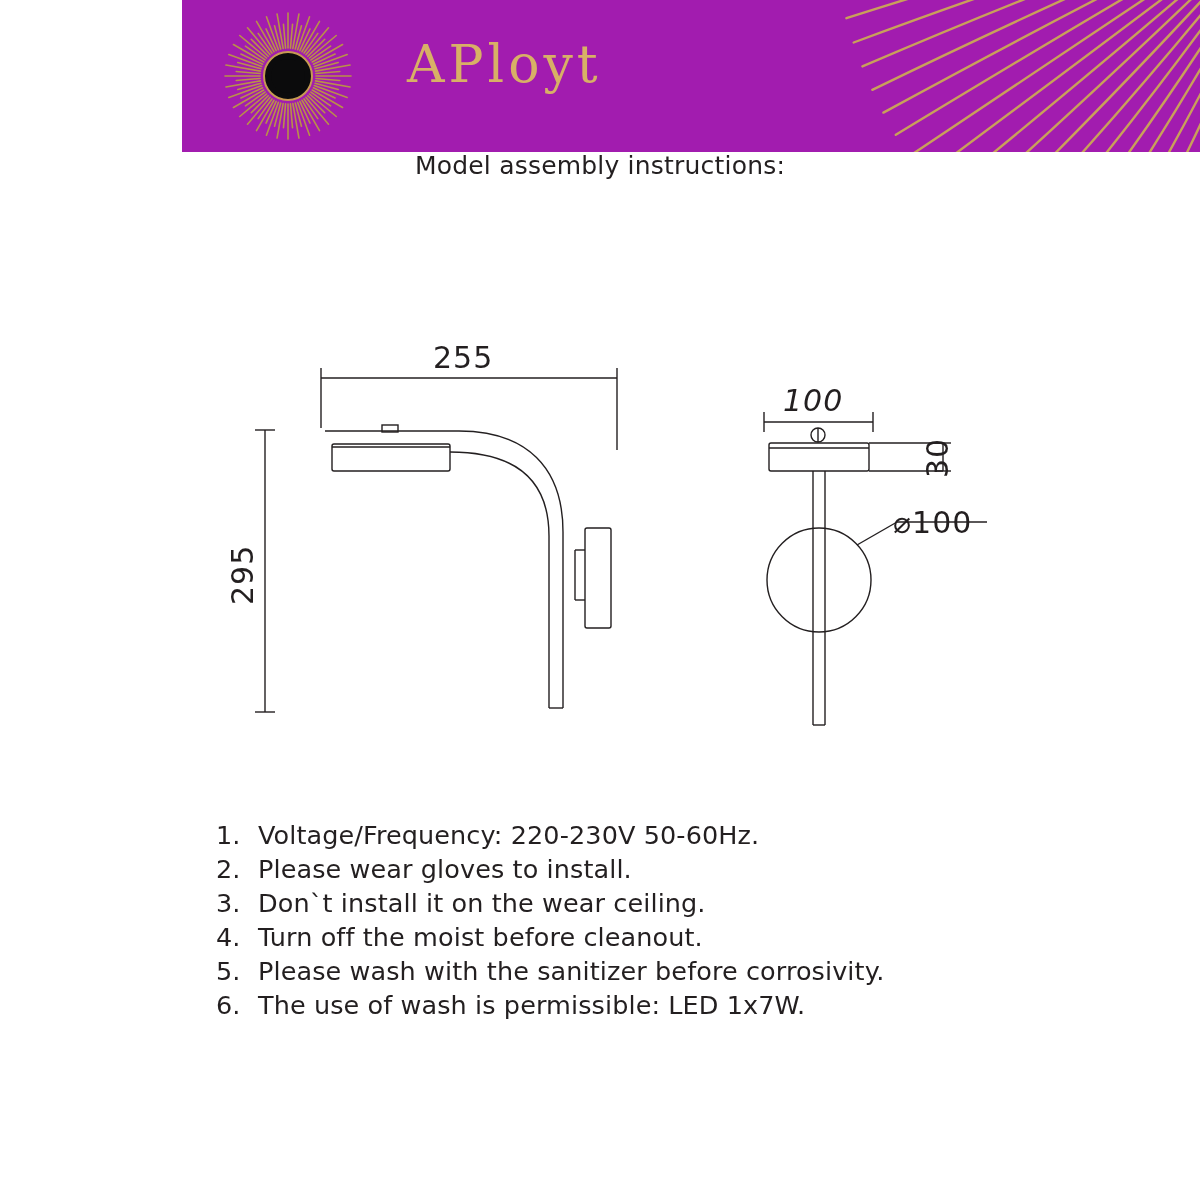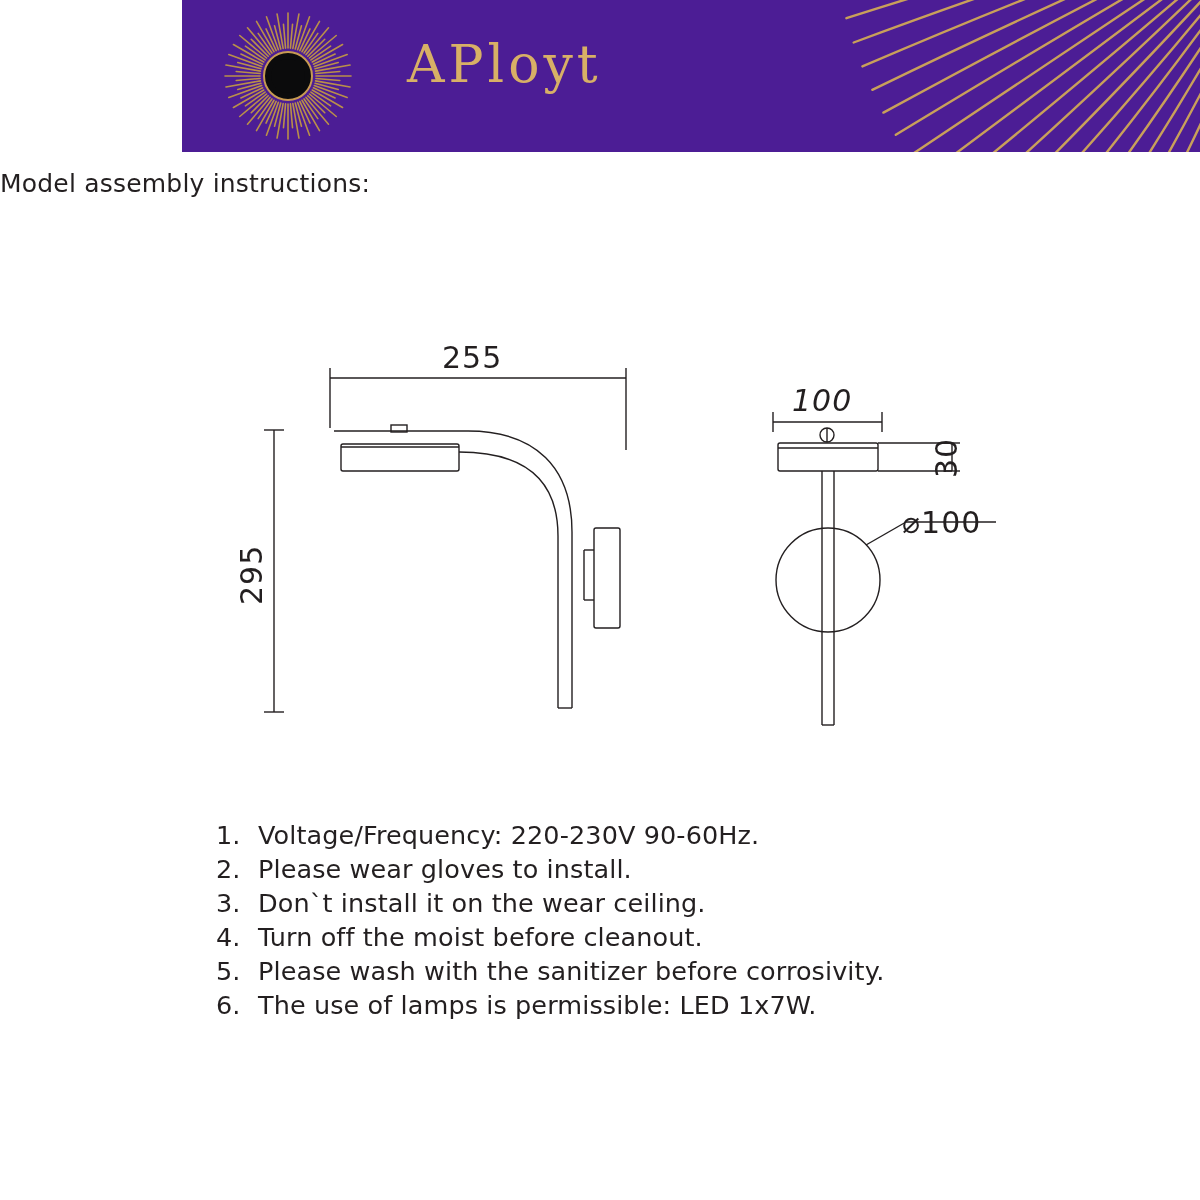--- a/index.html
+++ b/index.html
@@ -20,21 +20,21 @@
     inset: 0;
   }
 
   
   .banner {
     position: absolute;
     left: 182px;
     top: 0;
     width: 1018px;
     height: 152px;
-    background: #4c1d95;
+    background: #a21caf;
     overflow: hidden;
   }
   .banner-logo-text {
     position: absolute;
     left: 225px;
     top: 34px;
     font-family: "DejaVu Serif", serif;
     font-size: 52px;
     letter-spacing: 4px;
     color: #d8b066;
@@ -52,34 +52,35 @@
     right: -60px;
     top: -130px;
     width: 430px;
     height: 330px;
   }
 
   
   .title-block {
     position: absolute;
     left: 0;
-    top: 166px;
+    top: 148px;
     width: 1200px;
+    text-align: center;
   }
   .title-line {
     font-size: 25px;
     color: #231f20;
     line-height: 36px;
     letter-spacing: 0.2px;
   }
 
   
   .drawing {
     position: absolute;
-    left: 16px;
+    left: 7px;
     top: 300px;
     width: 1132px;
     height: 500px;
   }
   .dim-text {
     position: absolute;
     font-size: 30px;
     color: #231f20;
     letter-spacing: 1px;
     white-space: nowrap;
@@ -309,37 +310,37 @@
     <div class="dim-text" style="left:776px; top:83px;font-style:italic;">100</div>
 
     <div class="dim-text vert30" style="left:913px; top:178px;">30</div>
 
     <div class="dim-text" style="left:886px; top:205px;">⌀100</div>
   </div>
 
   <div class="instructions">
     <div class="ins-row">
       <span class="ins-num">1.</span>
-      <span class="ins-text">Voltage/Frequency: 220-230V 90-60Hz.</span>
+      <span class="ins-text">Voltage/Frequency: 220-230V 50-60Hz.</span>
     </div>
     <div class="ins-row">
       <span class="ins-num">2.</span>
       <span class="ins-text">Please wear gloves to install.</span>
     </div>
     <div class="ins-row">
       <span class="ins-num">3.</span>
       <span class="ins-text">Don`t install it on the wear ceiling.</span>
     </div>
     <div class="ins-row">
       <span class="ins-num">4.</span>
       <span class="ins-text">Turn off the moist before cleanout.</span>
     </div>
     <div class="ins-row">
       <span class="ins-num">5.</span>
       <span class="ins-text">Please wash with the sanitizer before corrosivity.</span>
     </div>
     <div class="ins-row">
       <span class="ins-num">6.</span>
-      <span class="ins-text">The use of lamps is permissible: LED 1x7W.</span>
+      <span class="ins-text">The use of wash is permissible: LED 1x7W.</span>
     </div>
   </div>
 
 </div>
 
 </body></html>

